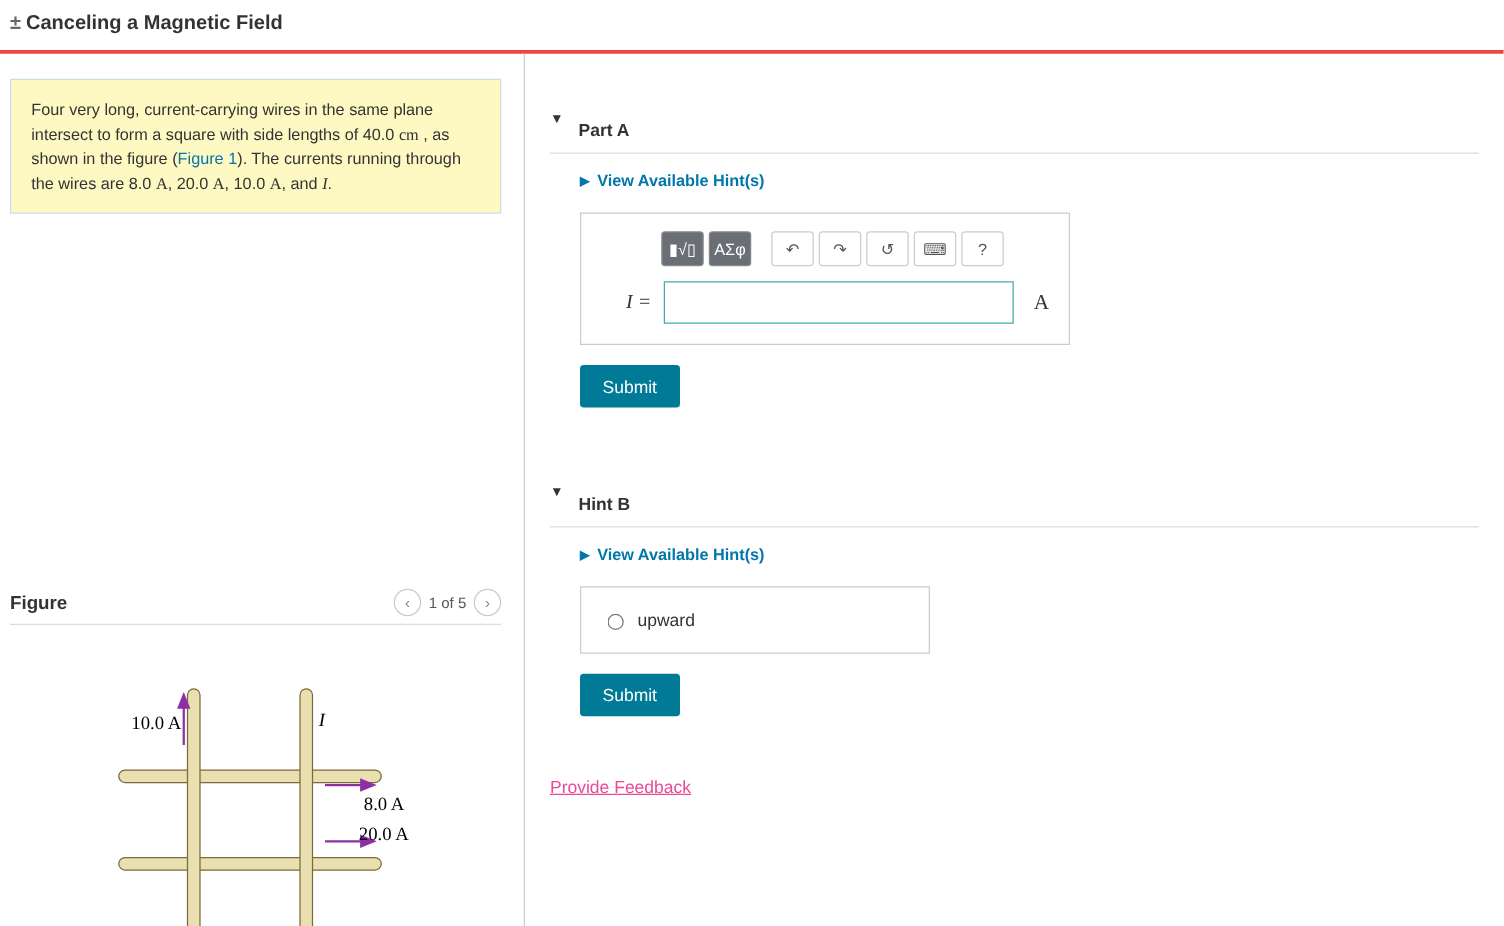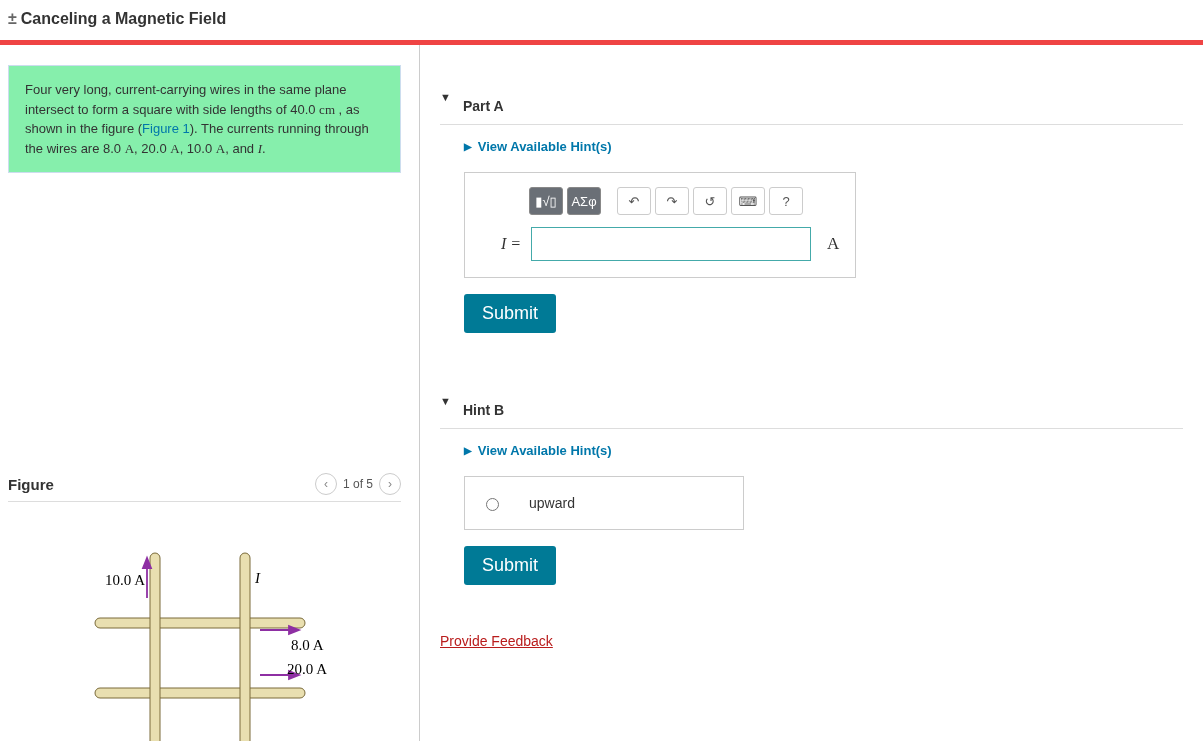--- a/index.html
+++ b/index.html
@@ -7,39 +7,39 @@
     margin: 0;
     font-family: Arial, Helvetica, sans-serif;
     font-size: 14px;
     color: #333;
     background: #fff;
   }
   .page-title {
     font-weight: bold;
     font-size: 16px;
     padding: 10px 8px 12px 8px;
-    border-bottom: 5px solid #ef4444;
+    border-bottom: 3px solid #ef4444;
     color: #333;
   }
   .pm { color: #666; margin-right:4px;}
   .main {
     display: flex;
     min-height: 700px;
   }
   .left {
     width: 420px;
     border-right: 1px solid #ccc;
     padding: 20px 10px 10px 0px;
   }
   .right {
     flex: 1;
     padding: 30px 20px 10px 20px;
   }
   .info-box {
-    background: #86efac;
+    background: #fef9c3;
     border: 1px solid #cde;
     padding: 14px 16px;
     margin: 0 8px 0 8px;
     font-size: 13px;
     line-height: 1.5;
     color: #333;
   }
   .info-box .figlink { color: #0077aa; }
   .serif { font-family: "Times New Roman", serif; }
   .figure-head {
@@ -87,28 +87,28 @@
     border-radius:3px; font-size:13px; cursor:pointer;
   }
   .tb-btn.light { background:#fff; color:#555; border:1px solid #ccc; }
   .tb-sep { width:8px; }
   .eq-row { display:flex; align-items:center; gap:10px; }
   .eq-label { font-family:"Times New Roman",serif; font-style:italic; font-size:16px; width:40px; text-align:right;}
   .eq-input { border:1px solid #4aa; height:34px; width:280px; padding:0 6px; outline:none;}
   .eq-unit { font-family:"Times New Roman",serif; font-size:17px; padding-left:6px;}
   .submit-btn {
     background:#007a96; color:#fff; border:none; border-radius:3px;
-    padding: 9px 18px; font-size:18px; margin-top:16px; cursor:pointer;
+    padding: 9px 18px; font-size:14px; margin-top:16px; cursor:pointer;
   }
 
   .mc-box {
     border:1px solid #ccc; padding:12px 16px; display:inline-block; min-width:280px;
   }
-  .mc-opt { display:flex; align-items:center; gap:27px; padding:6px 0;}
-  .feedback-link { color:#b91c1c; margin-top:28px; display:block; font-size:14px;}
+  .mc-opt { display:flex; align-items:center; gap:8px; padding:6px 0;}
+  .feedback-link { color:#ec4899; margin-top:28px; display:block; font-size:14px;}
 </style>
 </head>
 <body>
 
 <div class="page-title">
   <span class="pm">±</span><span>Canceling a Magnetic Field</span>
 </div>
 
 <div class="main">
   <div class="left">

